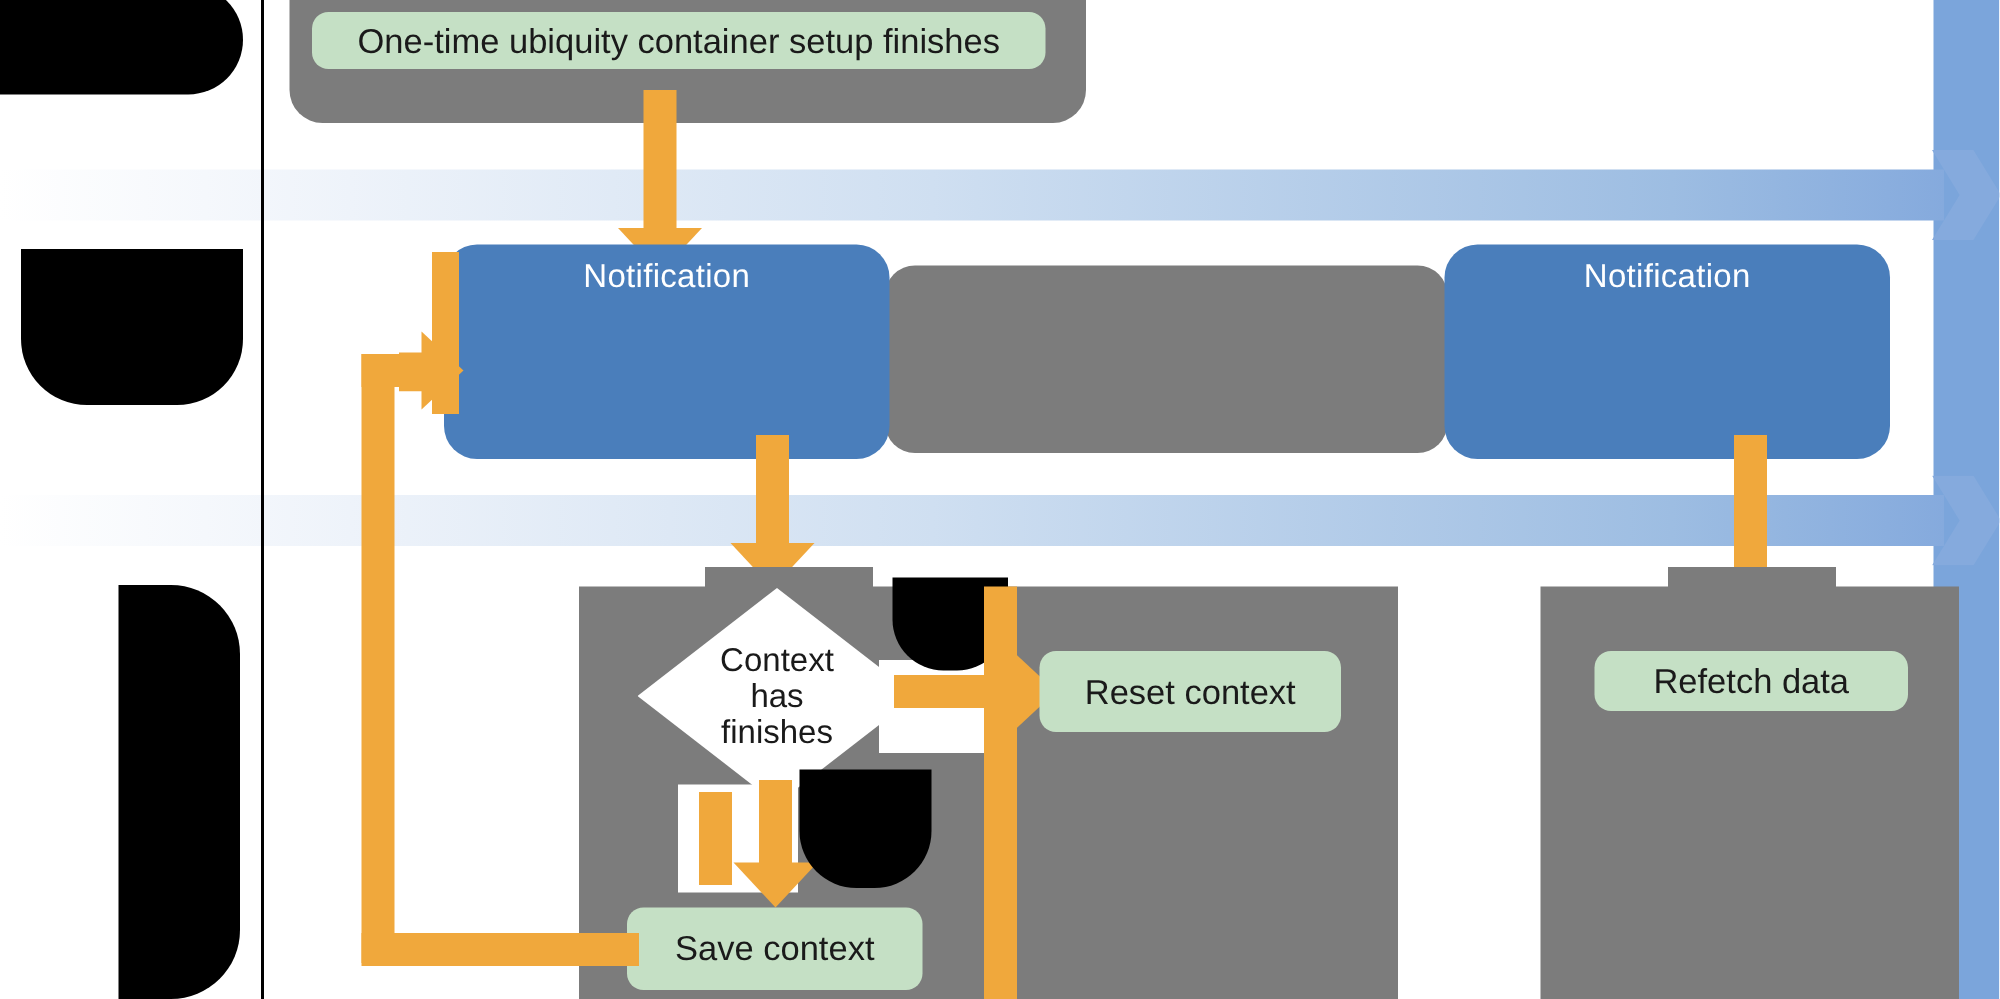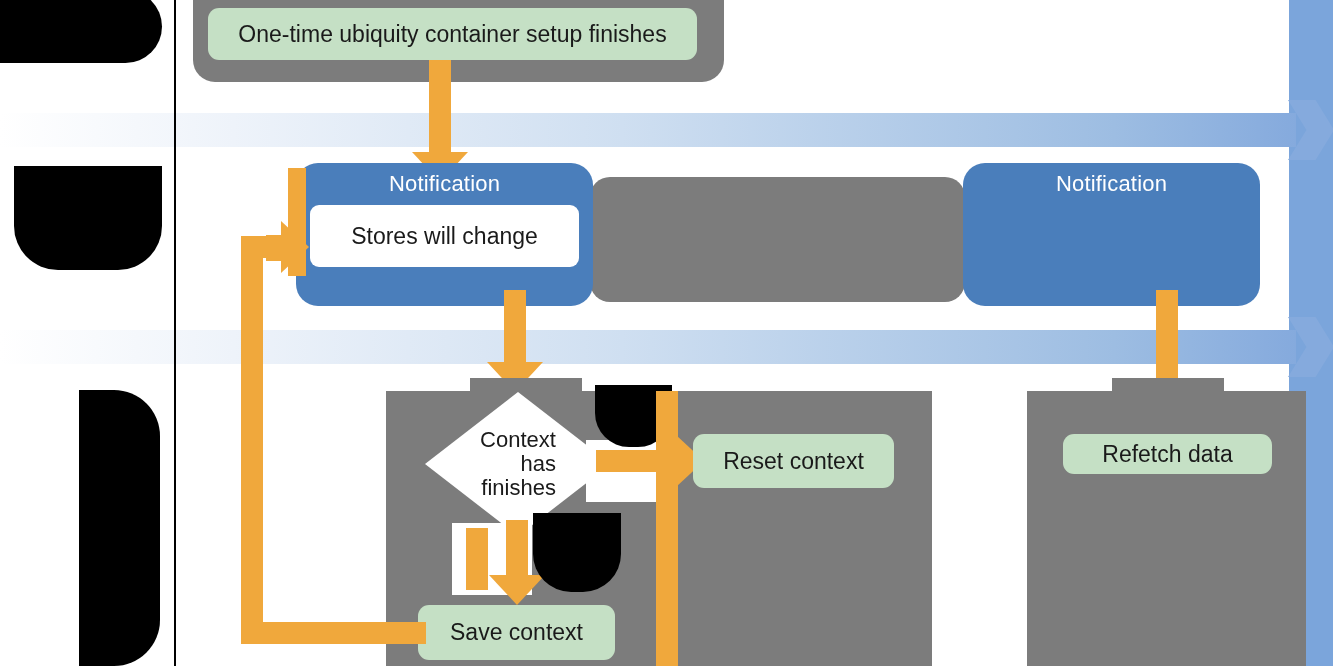--- a/index.html
+++ b/index.html
@@ -128,21 +128,21 @@
     position: absolute;
     inset: 0;
     background: #ffffff;
     clip-path: polygon(50% 0%, 100% 50%, 50% 100%, 0% 50%);
   }
   .diamond-label {
     position: relative;
     z-index: 2;
     font-size: 22px;
     color: #1a1a1a;
-    text-align: right;
+    text-align: center;
     line-height: 1.08;
   }
 
   
   .ora { position: absolute; background: #f0a83c; }
   .ora-head-down {
     position: absolute;
     width: 0; height: 0;
     border-left: 28px solid transparent;
     border-right: 28px solid transparent;
@@ -169,34 +169,31 @@
   <div class="lane-band" style="top:330px; width:1296px;"></div>
   <div class="lane-band-cap" style="top:317px; left:1288px;"></div>
 
   <div class="lane-divider" style="left:174px;"></div>
 
   <div class="redact r1" style="left:-10px; top:-10px; width:172px; height:73px;"></div>
   <div class="redact r2" style="left:14px; top:166px; width:148px; height:104px;"></div>
   <div class="redact r3" style="left:79px; top:390px; width:81px; height:276px;"></div>
 
   <div class="group-gray rounded" style="left:193px; top:-26px; width:531px; height:108px; border-radius:22px;"></div>
-  <div class="pill green" style="left:208px; top:8px; width:489px; height:52px;">
+  <div class="pill green" style="left:208px; top:8px; width:489px; height:38px;">
     <span>One-time ubiquity container setup finishes</span>
   </div>
 
   <div class="ora" style="left:429px; top:60px; width:22px; height:108px;"></div>
   <div class="ora-head-down" style="left:412px; top:152px;"></div>
 
   <div class="group-gray rounded" style="left:590px; top:177px; width:375px; height:125px;"></div>
 
   <div class="notif" style="left:296px; top:163px; width:297px; height:143px;">
     <div class="notif-title">Notification</div>
-    <div class="notif-body">
-      <span>Stores will change</span>
-    </div>
   </div>
 
 
   <div class="notif" style="left:963px; top:163px; width:297px; height:143px;">
     <div class="notif-title">Notification</div>
   </div>
 
   <div class="ora" style="left:504px; top:290px; width:22px; height:84px;"></div>
   <div class="ora-head-down" style="left:487px; top:362px;"></div>
 

